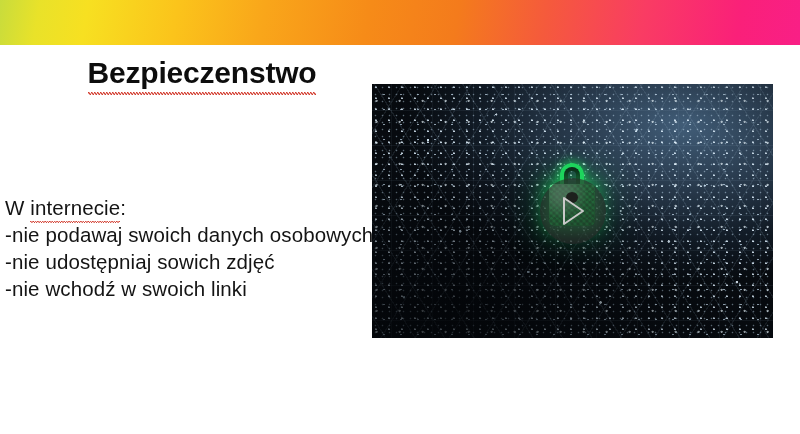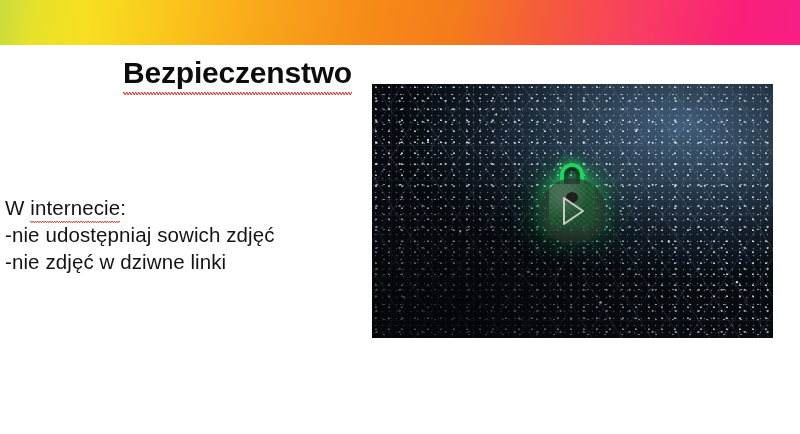--- a/index.html
+++ b/index.html
@@ -46,21 +46,21 @@
     color: #0d0d0d;
     font-weight: bold;
     font-size: 30px;
     line-height: 38px;
     letter-spacing: -0.2px;
   }
   #slide-title .title-line {
     display: block;
     white-space: nowrap;
   }
-  #slide-title .title-line-1 { text-align: right; }
+  #slide-title .title-line-1 { text-align: center; }
   #slide-title .title-line-2 { text-align: center; padding-right: 42px; }
 
   
   .squiggle {
     position: relative;
     display: inline-block;
   }
   .squiggle::after {
     content: "";
     position: absolute;
@@ -253,22 +253,23 @@
 <body>
 
 <div id="top-gradient-bar"></div>
 
 <div id="slide-title">
   <span class="title-line title-line-1"><span class="squiggle">Bezpieczenstwo</span></span>
 </div>
 
 <div id="body-text">
   <span class="body-line">W <span class="squiggle squiggle-sm">internecie</span>:</span>
+  <span class="body-line">-nie podawaj swoich danych osobowych</span>
   <span class="body-line">-nie udostępniaj sowich zdjęć</span>
-  <span class="body-line">-nie zdjęć w dziwne linki</span>
+  <span class="body-line">-nie wchodź w swoich linki</span>
 </div>
 
 <div id="video-thumbnail">
   <div class="circuit-art"></div>
   <div class="speckle-b"></div>
   <div class="speckle-c"></div>
   <div class="vignette"></div>
 
   <div id="green-padlock">
     <div class="shackle"></div>

